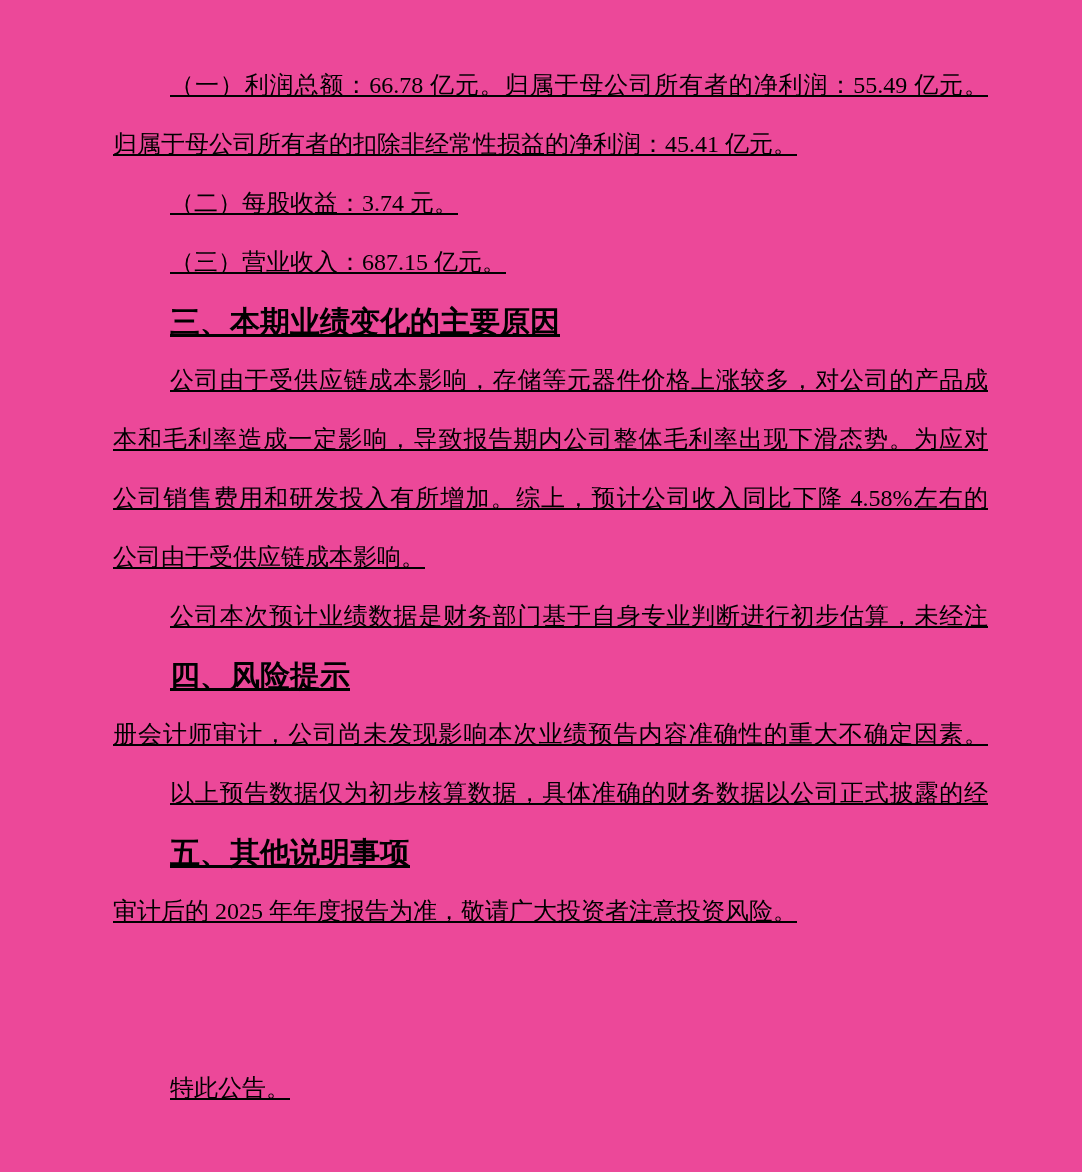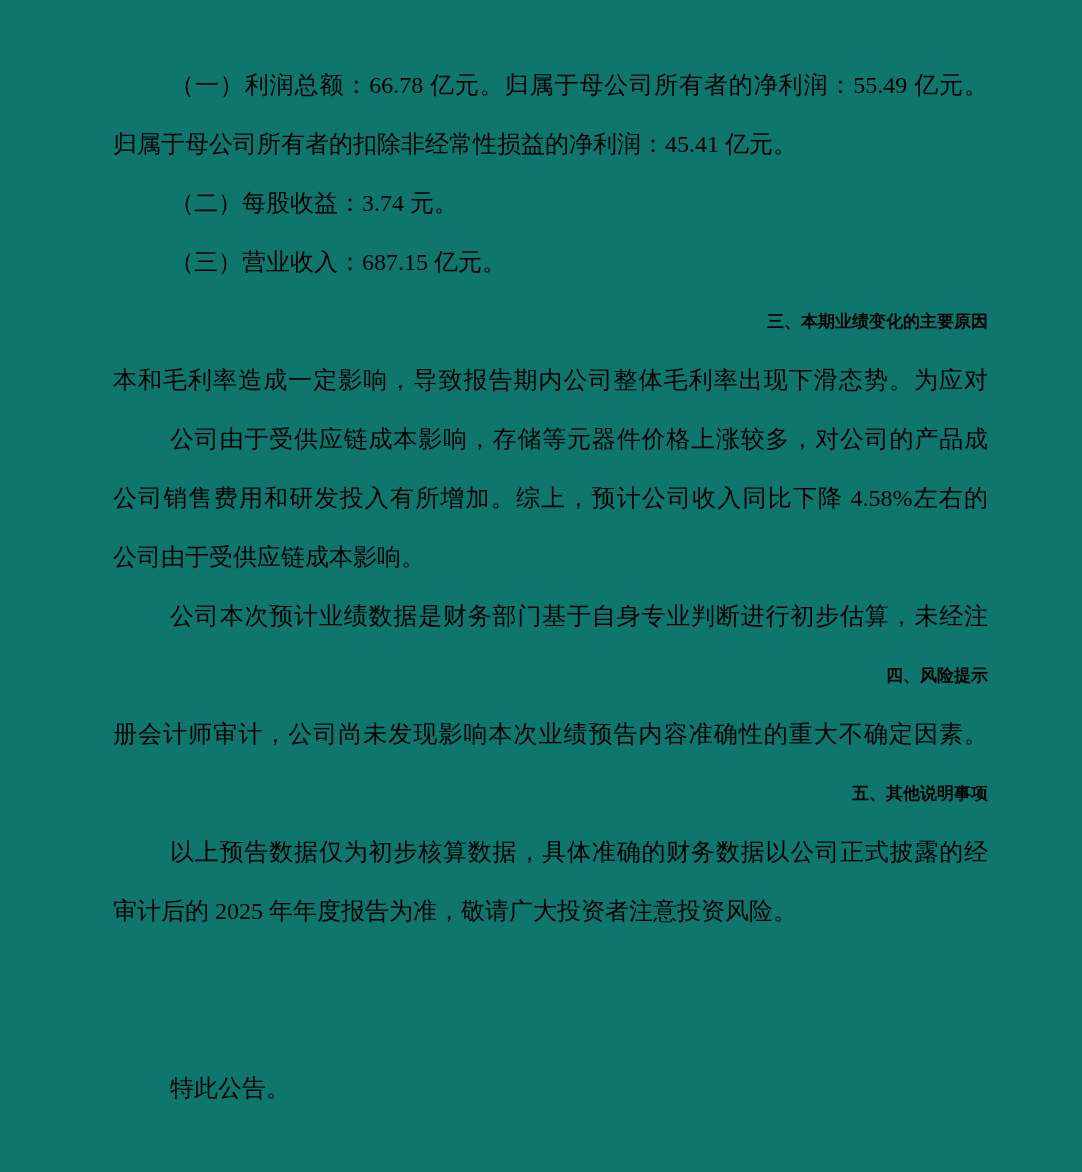--- a/index.html
+++ b/index.html
@@ -7,72 +7,72 @@
   body {
     width: 1082px;
     height: 1172px;
     overflow: hidden;
     font-family: "Liberation Serif", "DejaVu Serif", serif;
     color: #000000;
   }
   .page {
     width: 1082px;
     height: 1172px;
-    background: #0f766e;
+    background: #ec4899;
     padding: 56px 94px 0 113px;
+    text-decoration: underline;
   }
   .ln {
     height: 59px;
     line-height: 59px;
     font-size: 24px;
     white-space: normal;
     overflow: visible;
   }
   
   .ind { padding-left: 57px; }
   
   .j {
     text-align: justify;
     text-align-last: justify;
     text-justify: inter-character;
   }
   
   .hd {
     font-family: "Liberation Sans", "DejaVu Sans", sans-serif;
     font-weight: 700;
-    font-size: 17px;
-    text-align: right;
+    font-size: 30px;
   }
   .blank { height: 59px; }
 </style>
 </head>
 <body>
 
 <div class="page">
 
   <div class="ln ind j">（一）利润总额：66.78 亿元。归属于母公司所有者的净利润：55.49 亿元。</div>
   <div class="ln">归属于母公司所有者的扣除非经常性损益的净利润：45.41 亿元。</div>
   <div class="ln ind">（二）每股收益：3.74 元。</div>
   <div class="ln ind">（三）营业收入：687.15 亿元。</div>
 
   <div class="ln ind hd">三、本期业绩变化的主要原因</div>
 
+  <div class="ln ind j">公司由于受供应链成本影响，存储等元器件价格上涨较多，对公司的产品成</div>
   <div class="ln j">本和毛利率造成一定影响，导致报告期内公司整体毛利率出现下滑态势。为应对</div>
-  <div class="ln ind j">公司由于受供应链成本影响，存储等元器件价格上涨较多，对公司的产品成</div>
   <div class="ln j">公司销售费用和研发投入有所增加。综上，预计公司收入同比下降 4.58%左右的</div>
   <div class="ln">公司由于受供应链成本影响。</div>
 
   <div class="ln ind j">公司本次预计业绩数据是财务部门基于自身专业判断进行初步估算，未经注</div>
 
   <div class="ln ind hd">四、风险提示</div>
   <div class="ln j">册会计师审计，公司尚未发现影响本次业绩预告内容准确性的重大不确定因素。</div>
 
+  <div class="ln ind j">以上预告数据仅为初步核算数据，具体准确的财务数据以公司正式披露的经</div>
+
   <div class="ln ind hd">五、其他说明事项</div>
-
-  <div class="ln ind j">以上预告数据仅为初步核算数据，具体准确的财务数据以公司正式披露的经</div>
   <div class="ln">审计后的 2025 年年度报告为准，敬请广大投资者注意投资风险。</div>
 
   <div class="blank"></div>
   <div class="blank"></div>
 
   <div class="ln ind">特此公告。</div>
 
 </div>
 
 </body></html>

